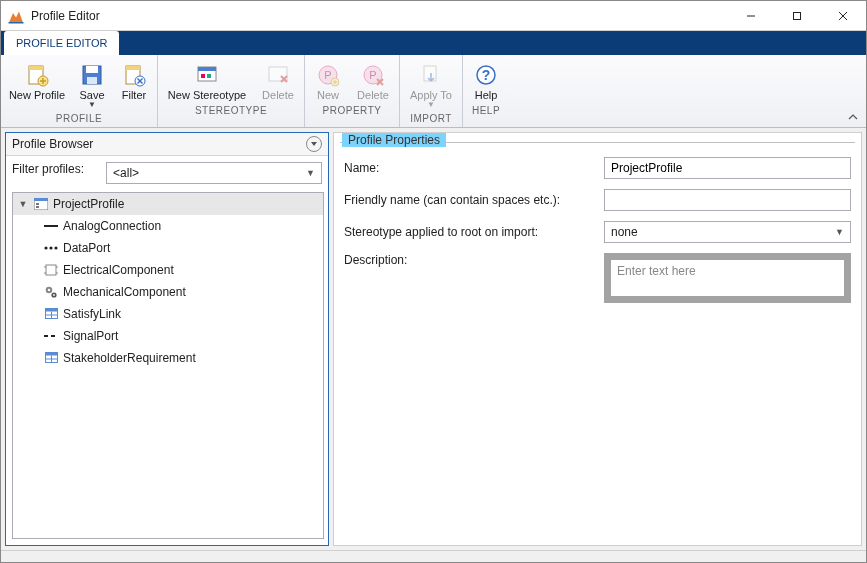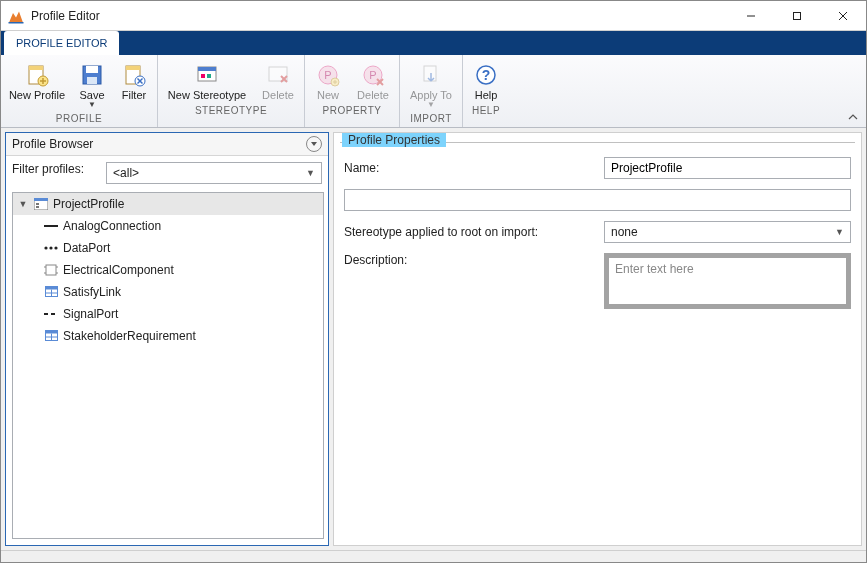--- a/index.html
+++ b/index.html
@@ -175,21 +175,21 @@
   .form-row .finput {
     flex:1; height:22px; border:1px solid #a9adb3; padding:0 6px; font-size:12px;
     font-family:inherit; outline:none;
   }
   .form-row .fselect {
     flex:1; height:22px; border:1px solid #a9adb3; background:#fff;
     display:flex; align-items:center; justify-content:space-between; padding:0 6px; font-size:12px;
   }
   .form-row.top { align-items:flex-start; }
   .ftextarea {
-    flex:1; height:56px; border:5px solid #a3a3a3; padding:4px 6px; font-size:12px;
+    flex:1; height:50px; border:7px solid #a3a3a3; padding:4px 6px; font-size:12px;
     font-family:inherit; resize:none; outline:none; color:#222;
   }
   .ftextarea::placeholder { color:#888; }
 
   .status { height:12px; background:#f0f0f0; border-top:1px solid #cfcfcf; }
 
   .chev { font-size:9px; color:#555; }
 </style>
 </head>
 <body>
@@ -404,20 +404,32 @@
               <line x1="0" y1="9" x2="2" y2="9" stroke="#888"></line>
               <line x1="12" y1="3" x2="14" y2="3" stroke="#888"></line>
               <line x1="12" y1="9" x2="14" y2="9" stroke="#888"></line>
             </svg>
           </span>
         <span class="tlabel">ElectricalComponent</span>
       </div>
       <div class="tree-row">
         <span class="indent1"></span>
         <span class="ticon">
+            <svg width="14" height="14" viewBox="0 0 14 14">
+              <circle cx="5" cy="5" r="3.3" fill="#888"></circle>
+              <circle cx="5" cy="5" r="1.2" fill="#fff"></circle>
+              <circle cx="10" cy="10" r="2.6" fill="#555"></circle>
+              <circle cx="10" cy="10" r="0.9" fill="#fff"></circle>
+            </svg>
+          </span>
+        <span class="tlabel">MechanicalComponent</span>
+      </div>
+      <div class="tree-row">
+        <span class="indent1"></span>
+        <span class="ticon">
             <svg width="13" height="11" viewBox="0 0 13 11">
               <rect x="0.5" y="0.5" width="12" height="10" fill="#fff" stroke="#5a8bd6"></rect>
               <rect x="0.5" y="0.5" width="12" height="3" fill="#5a8bd6"></rect>
               <line x1="6.5" y1="3.5" x2="6.5" y2="10.5" stroke="#5a8bd6"></line>
               <line x1="0.5" y1="7" x2="12.5" y2="7" stroke="#5a8bd6"></line>
             </svg>
           </span>
         <span class="tlabel">SatisfyLink</span>
       </div>
       <div class="tree-row">
@@ -450,20 +462,21 @@
       <div class="line"></div>
       <span class="text">Profile Properties</span>
     </div>
 
     <div class="form-row">
       <div class="flab">Name:</div>
       <input class="finput" value="ProjectProfile" style="">
     </div>
 
     <div class="form-row">
+      <div class="flab">Friendly name (can contain spaces etc.):</div>
       <input class="finput" value="" style="">
     </div>
 
     <div class="form-row">
       <div class="flab">Stereotype applied to root on import:</div>
       <div class="fselect">
         <span>none</span>
         <span class="chev">▼</span>
       </div>
     </div>

